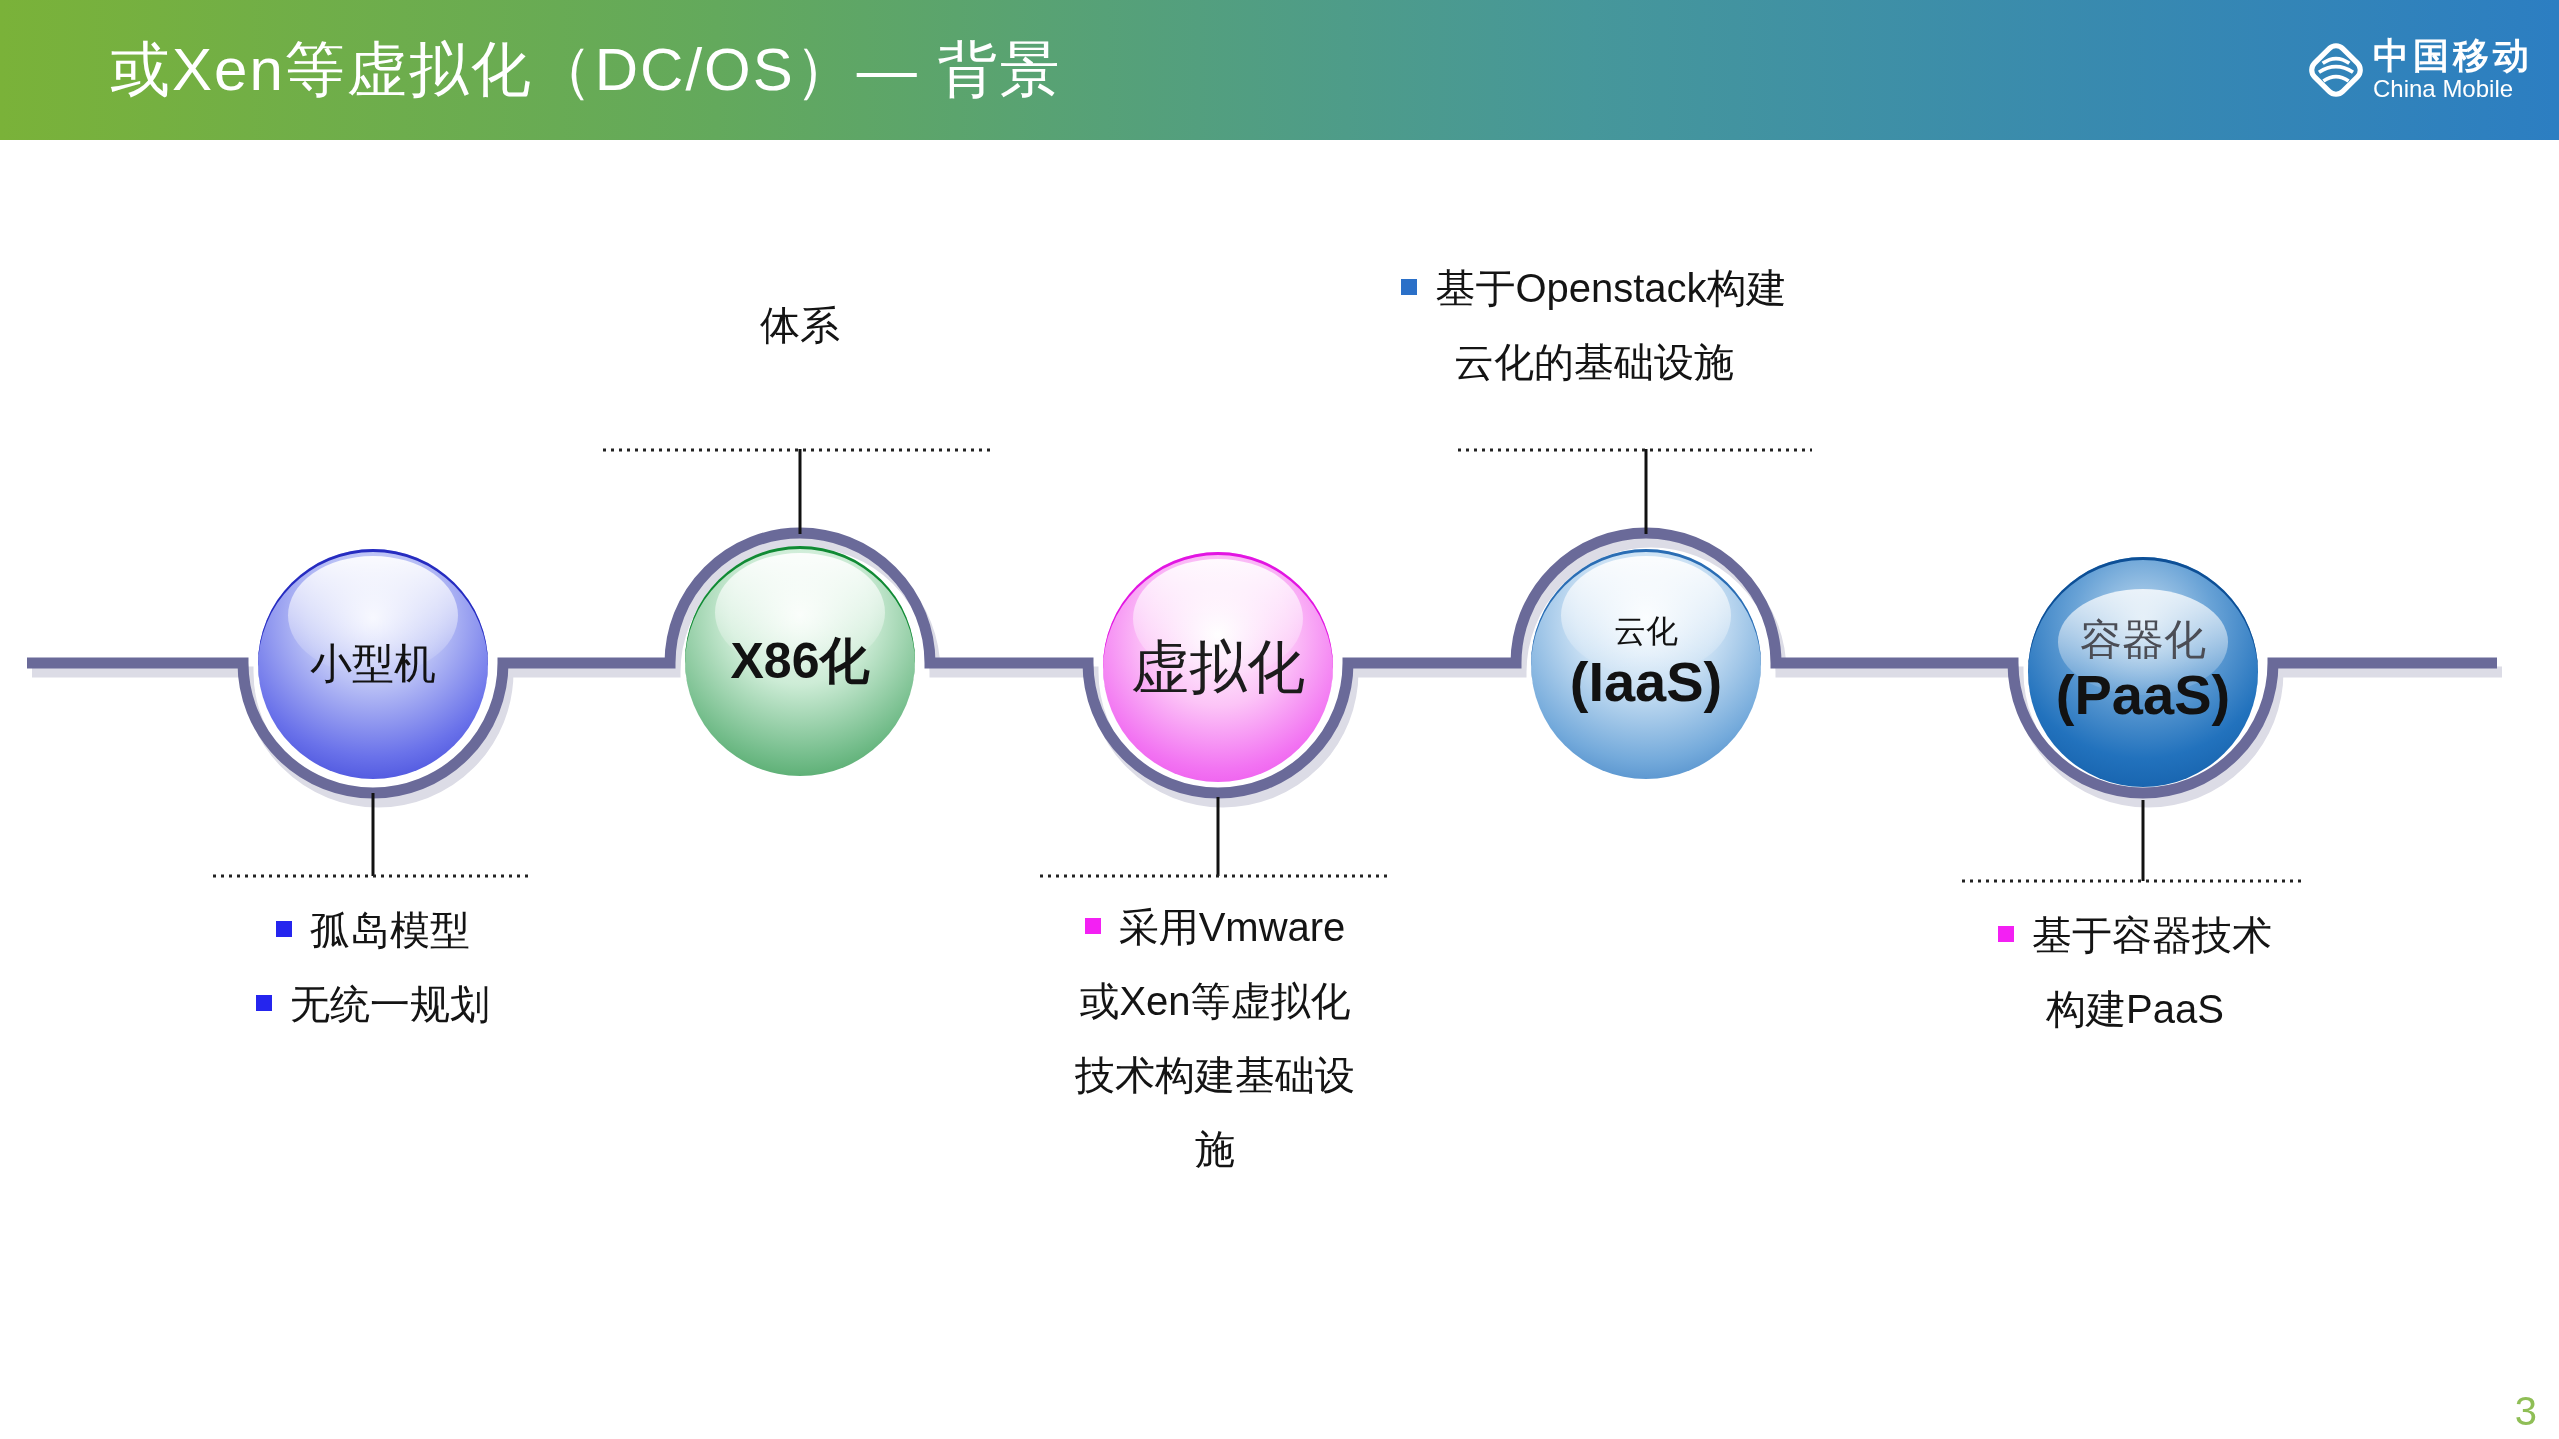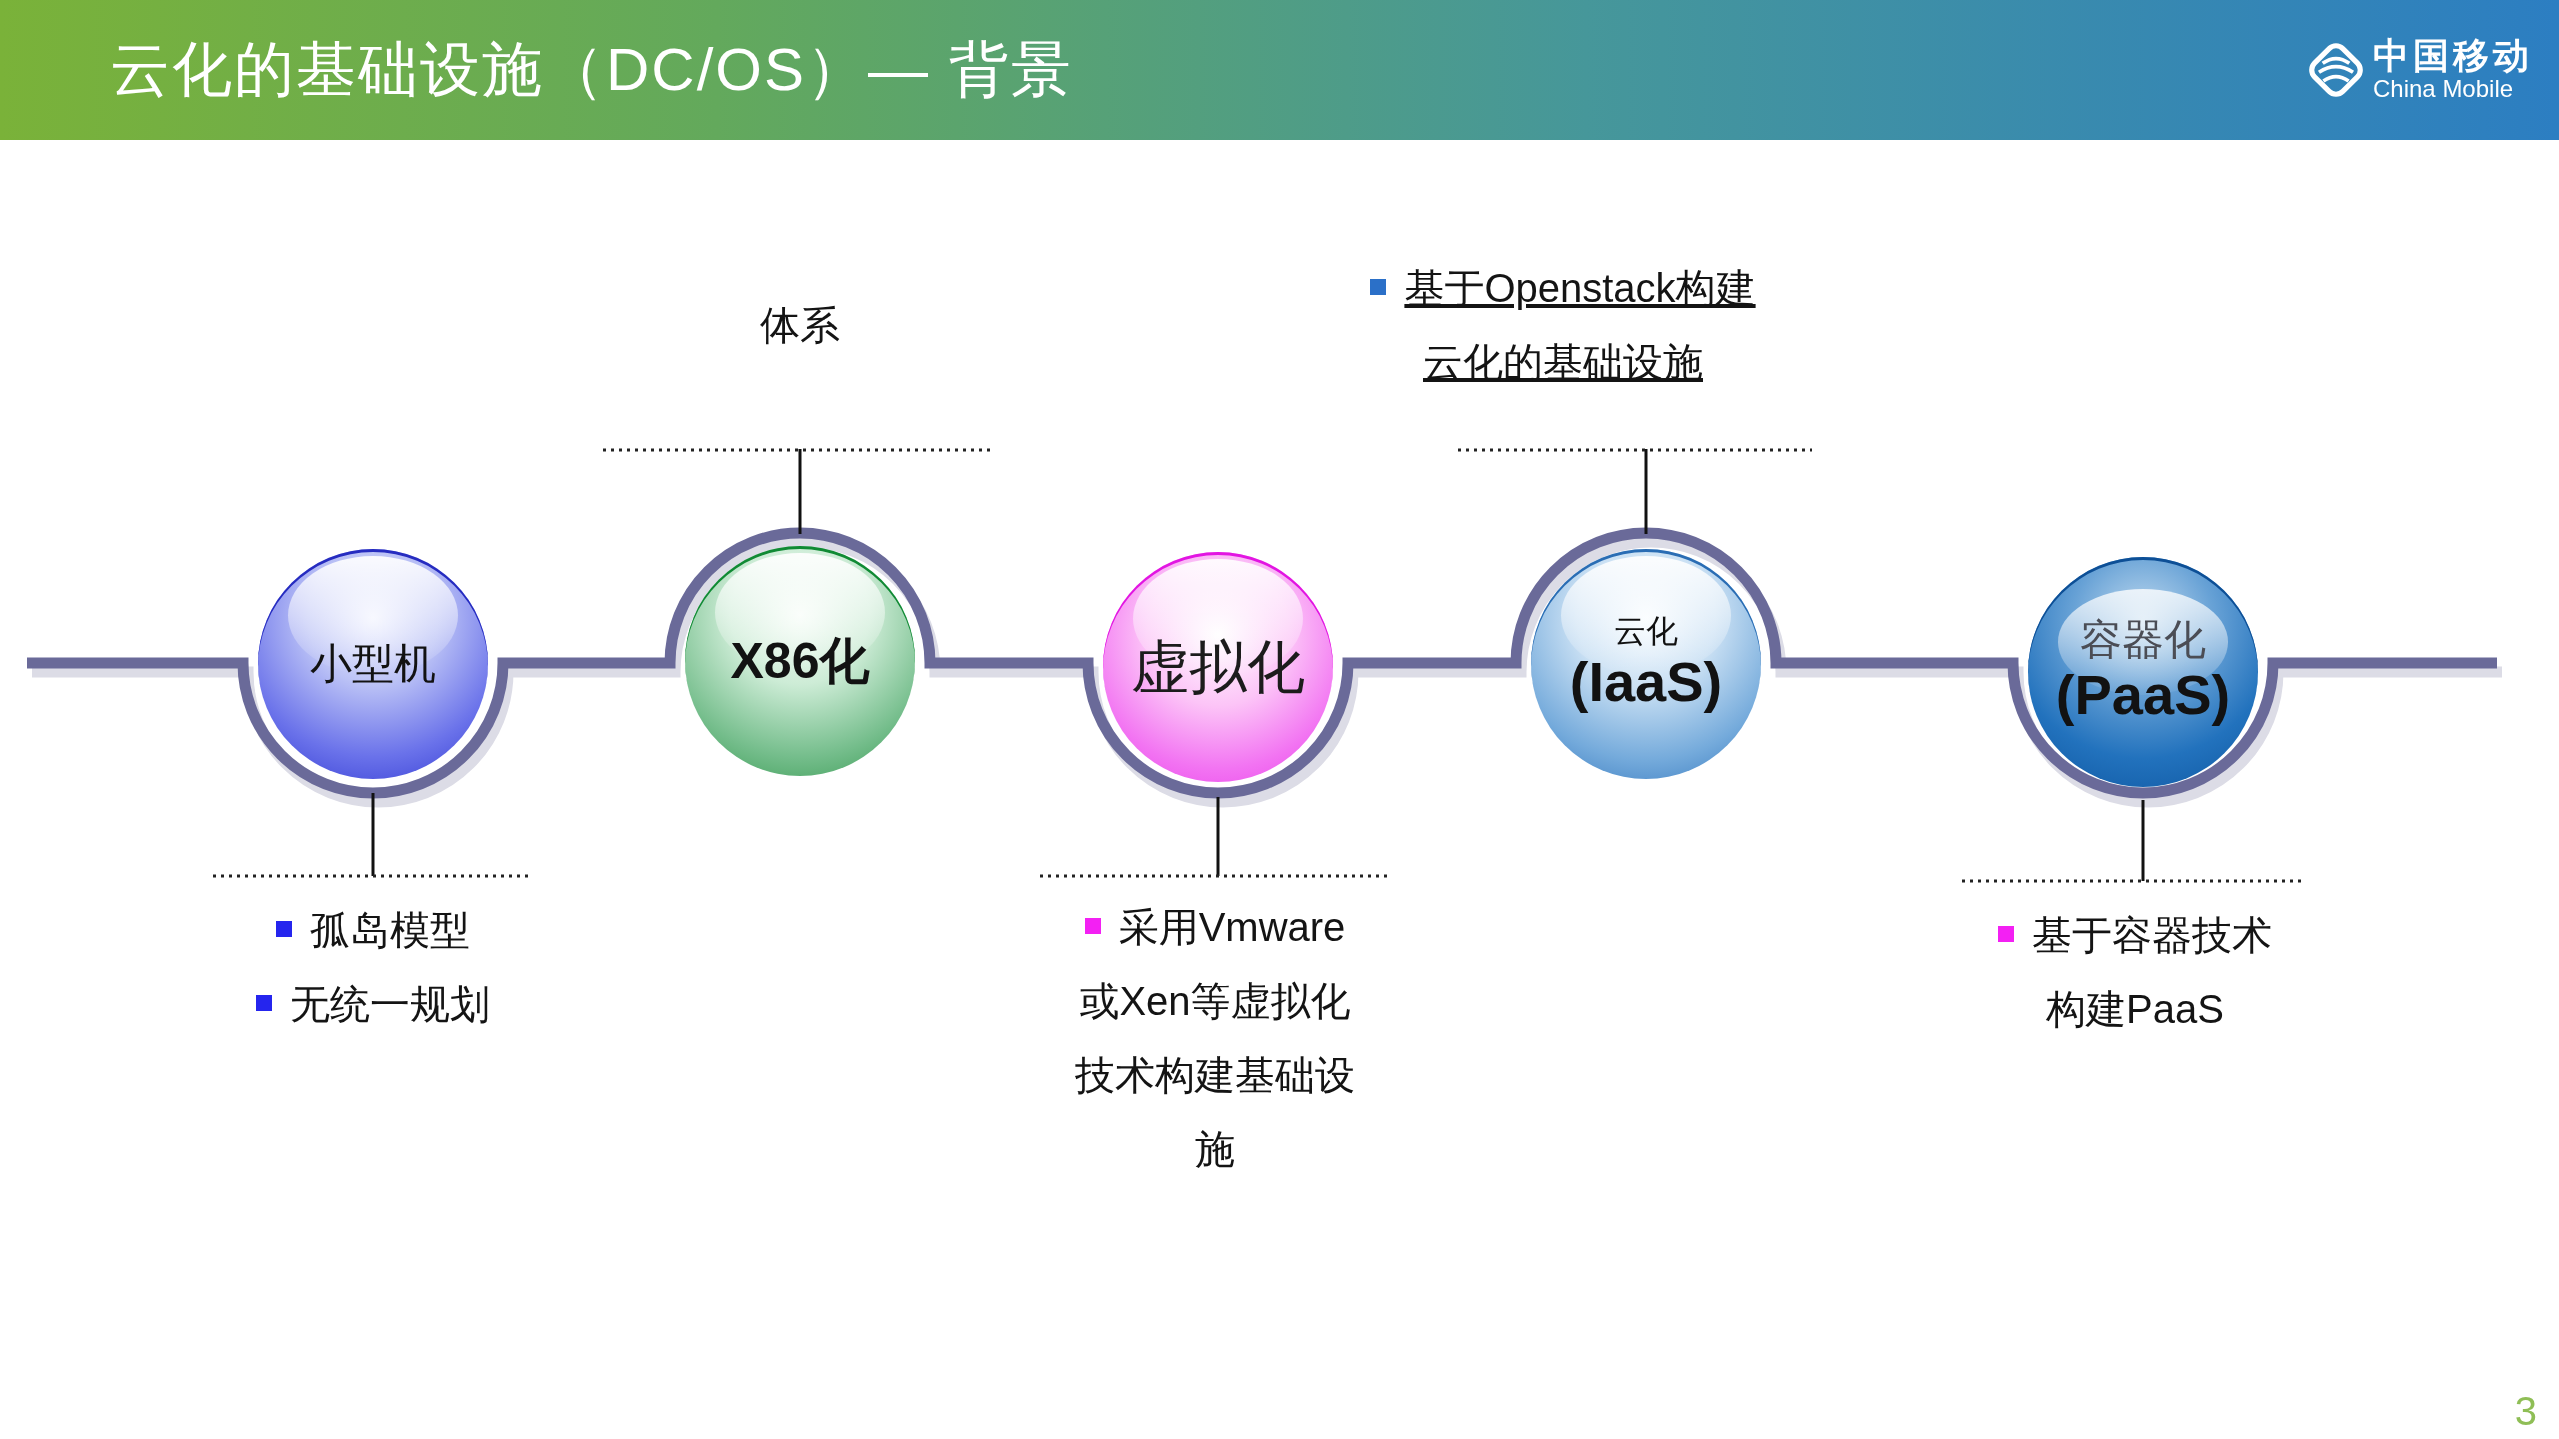--- a/index.html
+++ b/index.html
@@ -75,21 +75,21 @@
   .s5::before{background:linear-gradient(to bottom, rgba(255,255,255,0.8), rgba(255,255,255,0.05));top:14%;height:46%;}
   .s5 .lbl{color:#4b4d55;}
 
   
   .note{
     position:absolute;text-align:center;
     font-size:40px;color:#141414;line-height:1.85;
     z-index:2;white-space:nowrap;
   }
   .note-x86{left:560px;top:288px;width:480px;}
-  .note-cloud{left:1313px;top:251px;width:500px;text-decoration:underline;}
+  .note-cloud{left:1344px;top:251px;width:500px;}
   .note-mini{left:133px;top:893px;width:480px;}
   .note-virt{left:975px;top:890px;width:480px;}
   .note-container{left:1895px;top:898px;width:480px;}
   .bullet{
     display:inline-block;width:16px;height:16px;
     margin-right:18px;margin-bottom:8px;vertical-align:middle;
   }
   .bullet-green{background:#169e3c;}
   .bullet-blue{background:#2b70c8;}
   .bullet-vivid-blue{background:#2525ee;}
@@ -100,21 +100,21 @@
     position:absolute;right:22px;bottom:8px;
     font-size:40px;color:#8fbe56;line-height:1;
   }
 </style>
 </head>
 <body>
 
 <div class="slide">
 
   <div class="header">
-    <h1 class="title">云化的基础设施（DC/OS）— 背景</h1>
+    <h1 class="title">或Xen等虚拟化（DC/OS）— 背景</h1>
     <div class="logo">
       <svg class="logo-mark" viewBox="0 0 100 100" aria-hidden="true">
         <g fill="none" stroke="#ffffff">
           <rect x="23" y="23" width="54" height="54" rx="13" stroke-width="7" transform="rotate(45 50 50)"></rect>
           <path d="M32 41 Q50 28 68 41" stroke-width="5"></path>
           <path d="M27 53 Q50 38 73 53" stroke-width="5"></path>
           <path d="M33 65 Q50 53 67 65" stroke-width="5"></path>
         </g>
       </svg>
       <div class="logo-text">

